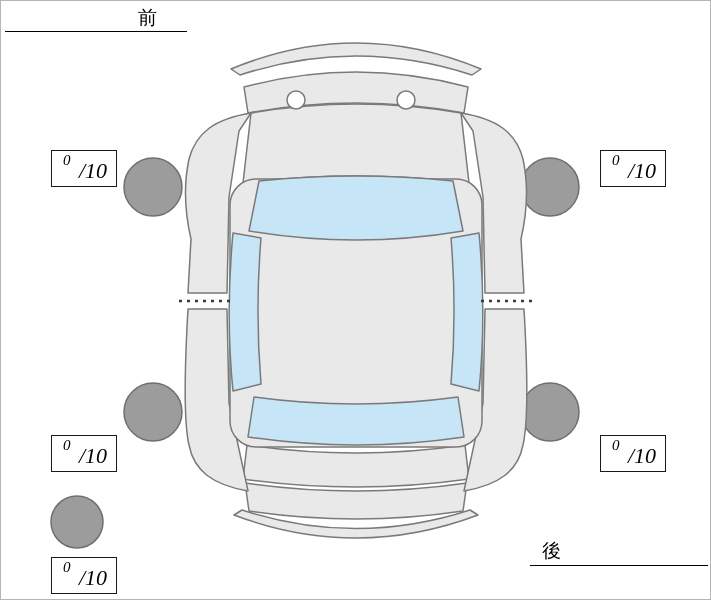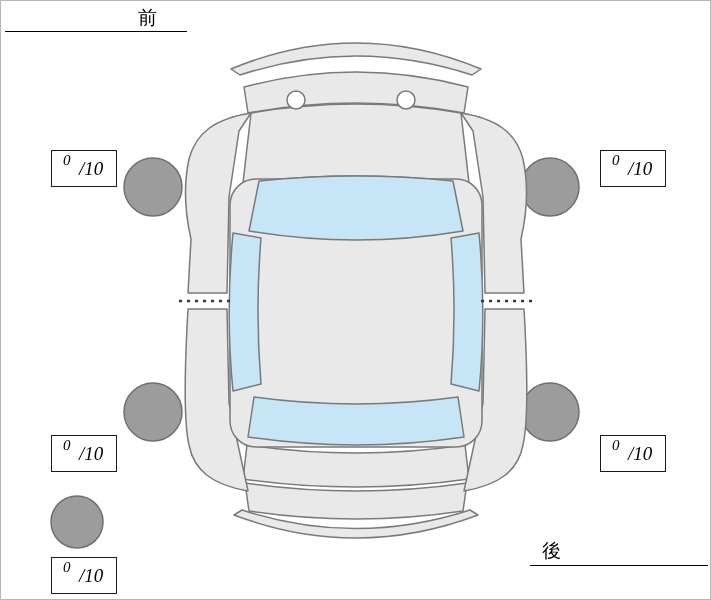--- a/index.html
+++ b/index.html
@@ -29,21 +29,21 @@
     position:absolute;
     width:66px;height:37px;
     background:#ffffff;
     border:1px solid #1a1a1a;
     box-sizing:border-box;
     font-family:"Liberation Serif", serif;
     font-style:italic;
     color:#000;
   }
   .score-num{position:absolute;left:11px;top:1px;font-size:15px;}
-  .score-den{position:absolute;left:27px;top:7px;font-size:19px;}
+  .score-den{position:absolute;left:27px;top:7px;font-size:22px;}
 </style>
 </head>
 <body>
 
 <div id="stage">
 
   <svg class="diagram-svg" width="711" height="600" viewBox="0 0 711 600">
 
     <g fill="#9c9c9c" stroke="#6f6f6f" stroke-width="1.5">
       <circle cx="152" cy="186" r="29"></circle>

